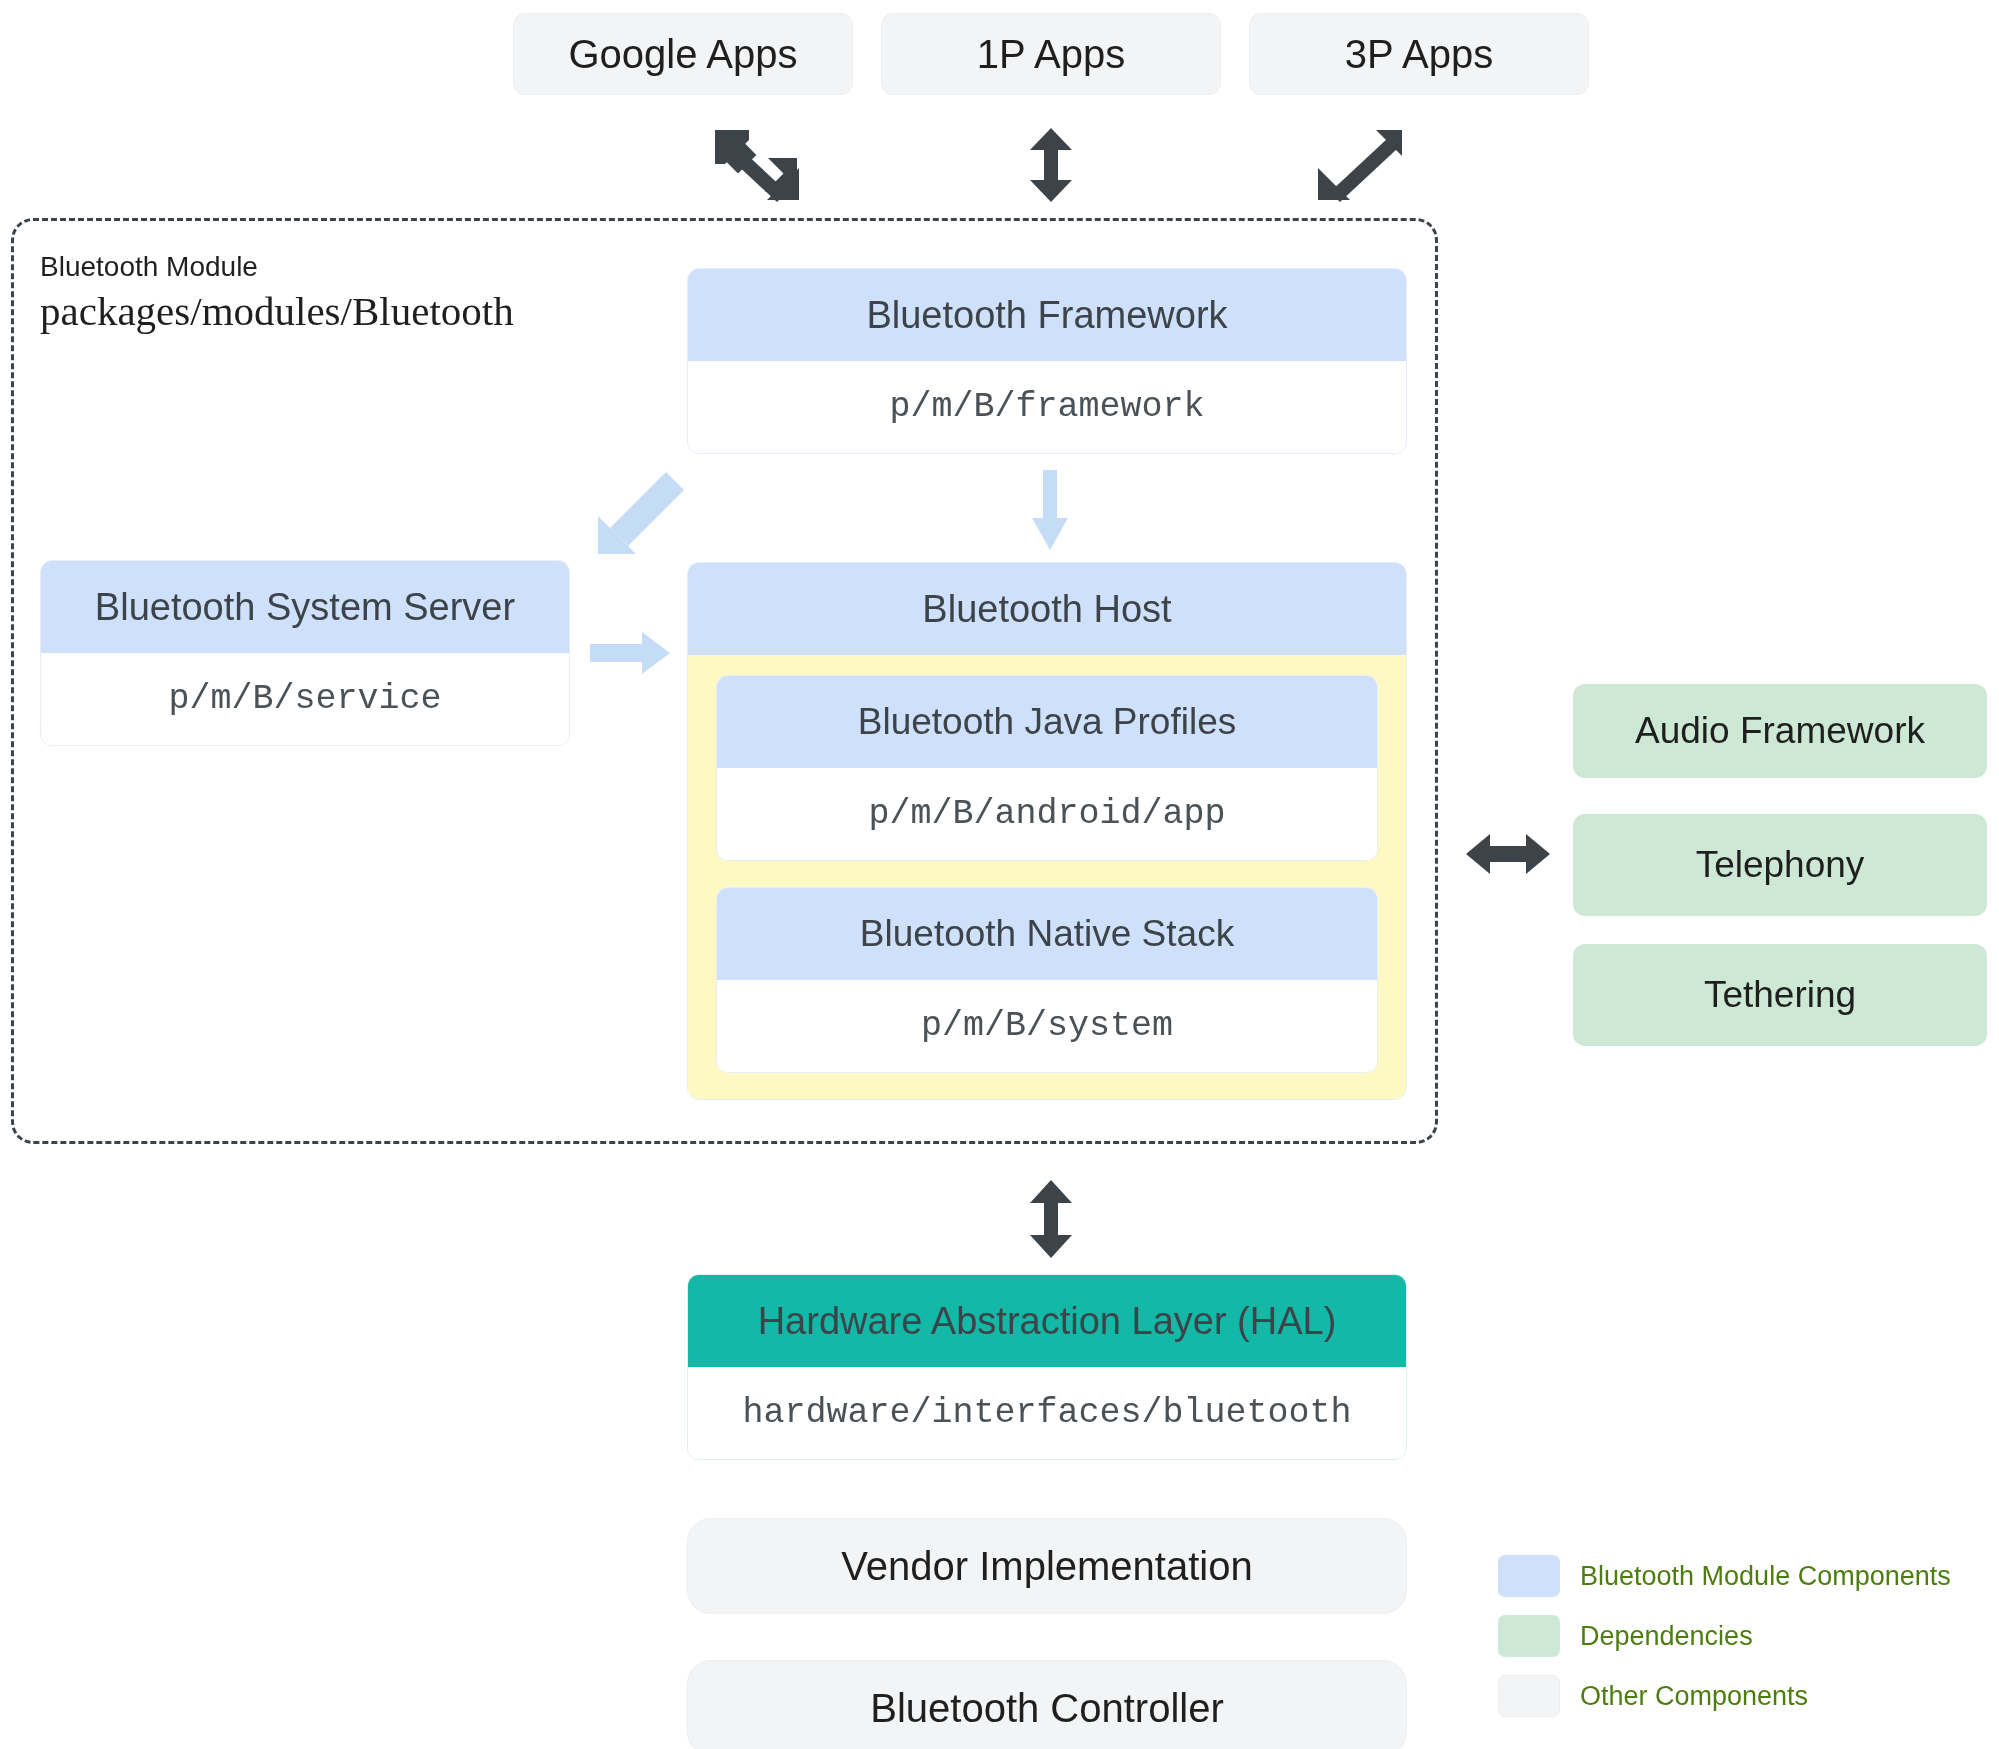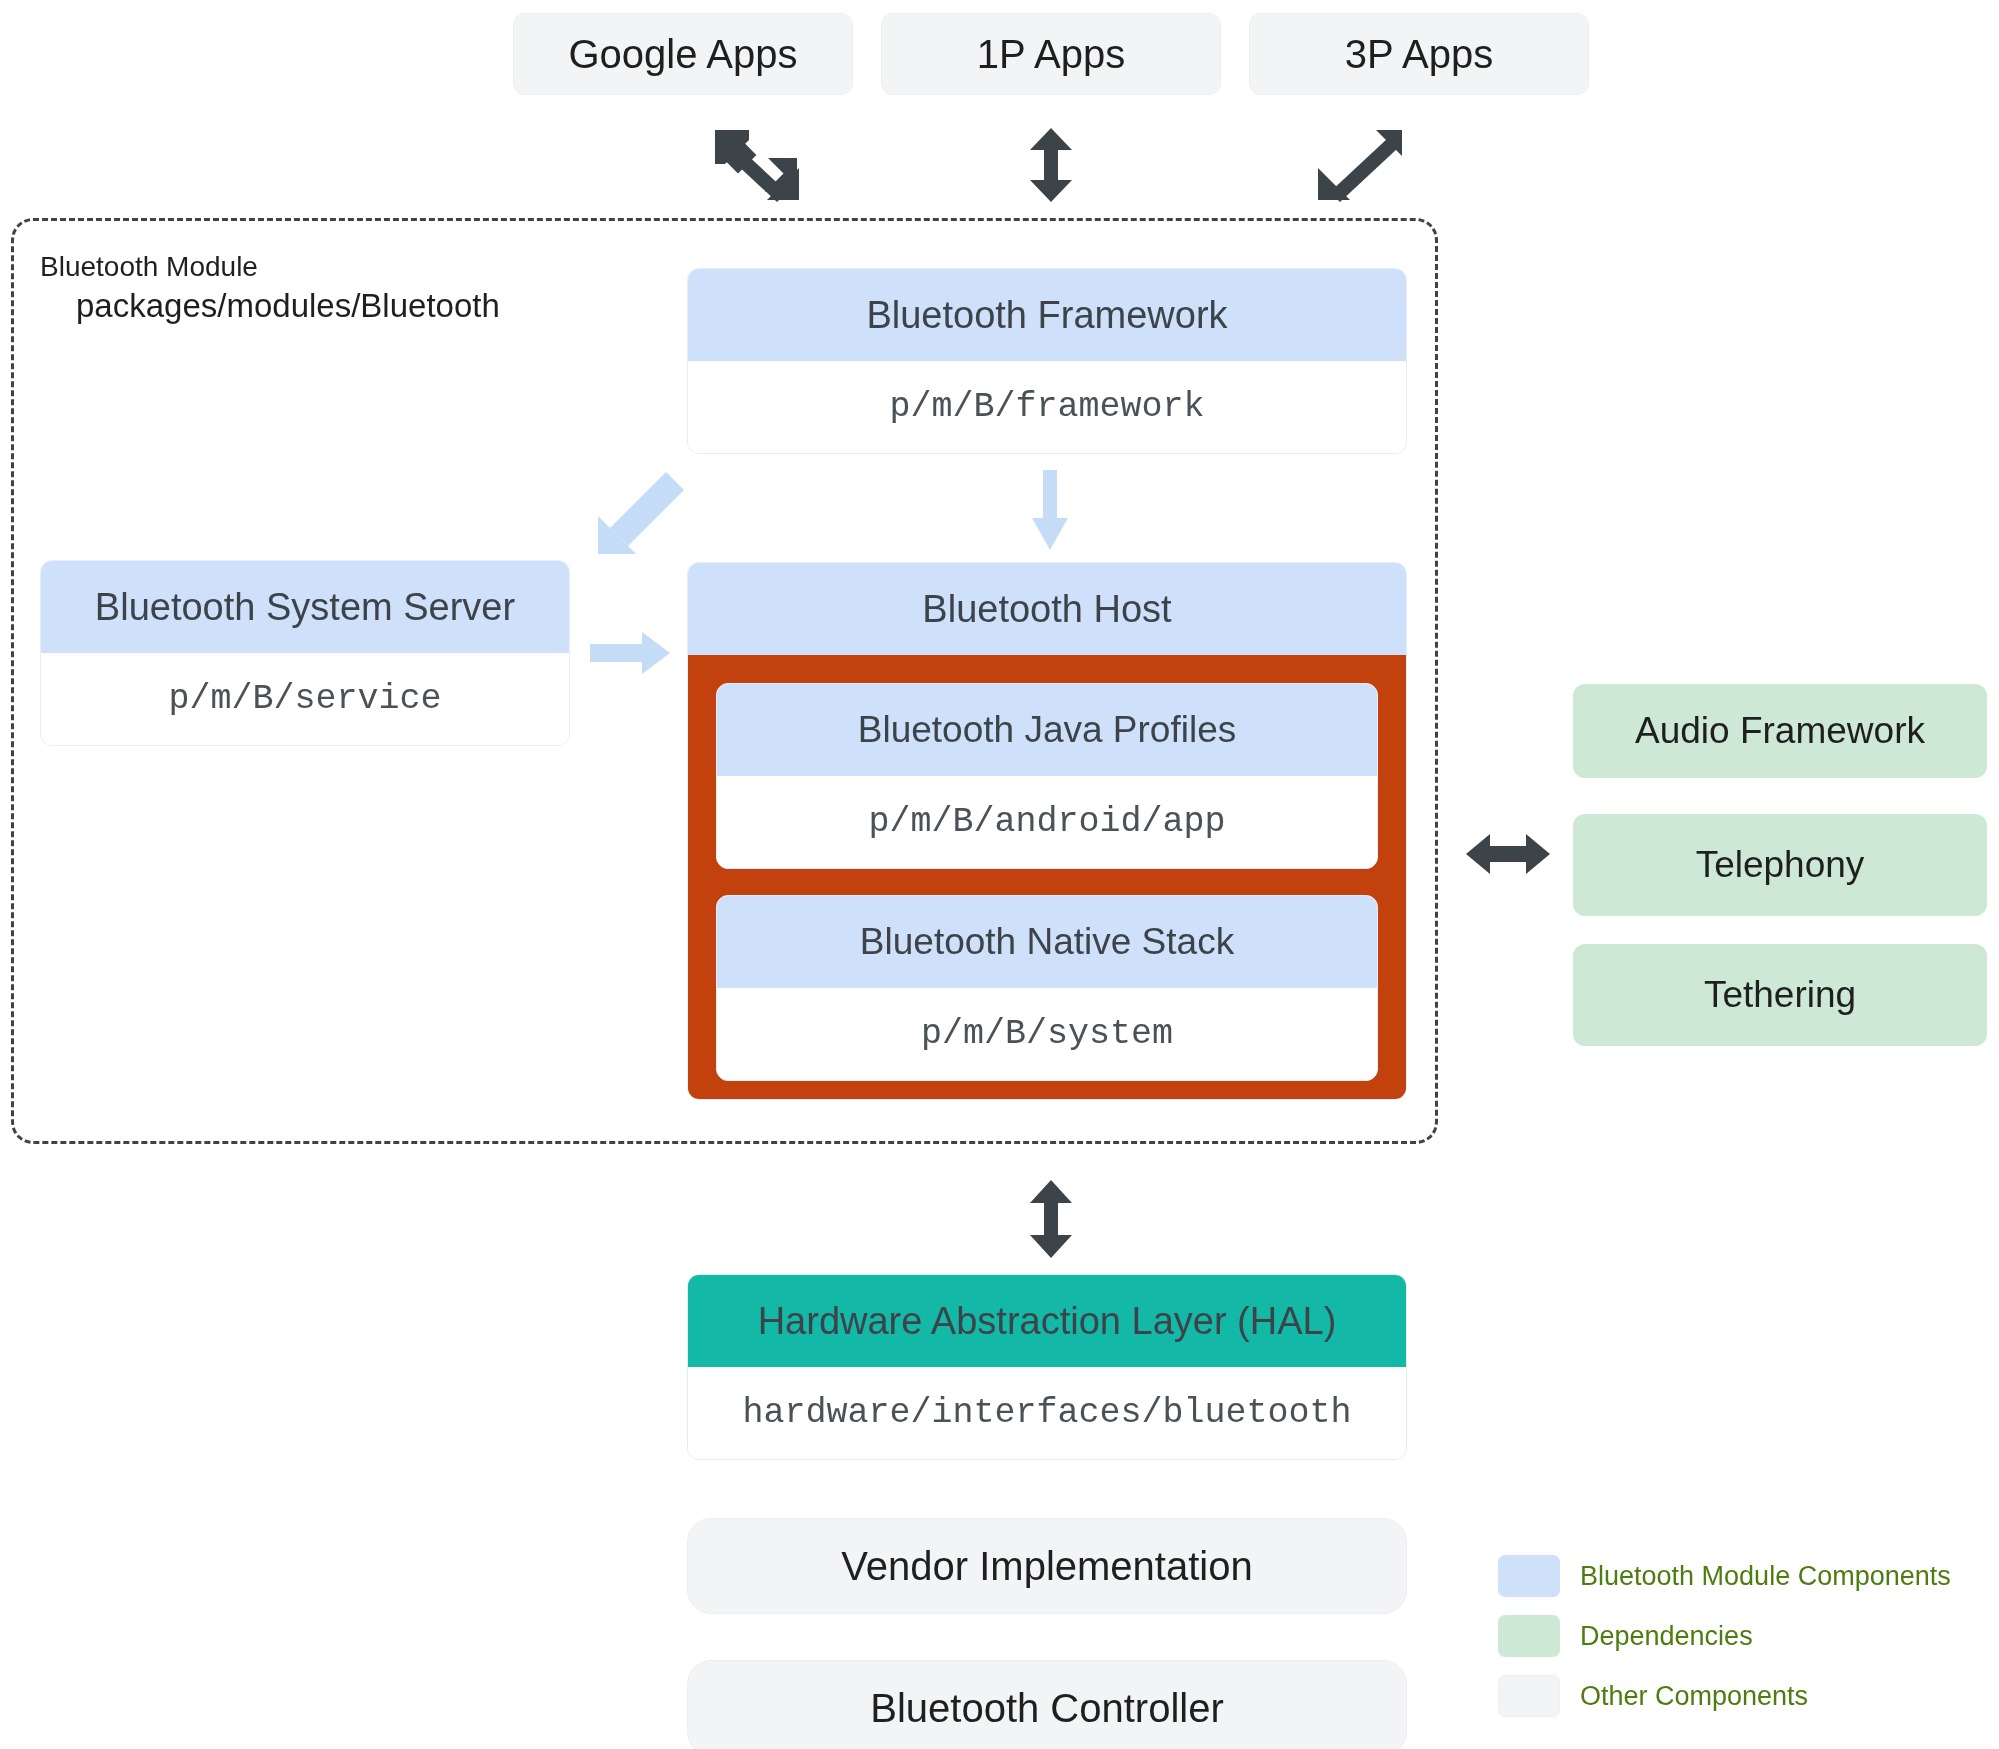--- a/index.html
+++ b/index.html
@@ -107,26 +107,25 @@
     box-sizing: border-box;
     background: transparent;
   }
   #module-title {
     font-size: 28px;
     color: #1f1f1f;
     line-height: 1.05;
     white-space: nowrap;
   }
   #module-path {
-    font-family: Liberation Sans, sans-serif;
-    font-size: 33px;
+    font-family: Liberation Serif, serif;
+    font-size: 41px;
     color: #1f1f1f;
     white-space: nowrap;
     margin-top: 6px;
-    margin-left: 36px;
   }
 
   
   #legend { width: 460px; }
   .legend-row {
     display: flex;
     align-items: center;
     margin-bottom: 18px;
   }
   .legend-swatch {
@@ -213,21 +212,21 @@
     <div class="card-path" style="height:92px; font-size:35px;">p/m/B/service</div>
   </div>
 
   <svg class="abs" style="left:590px; top:632px;" width="80" height="42">
     <polygon fill="#c5dcf7" points="0,12 52,12 52,0 80,21 52,42 52,30 0,30"></polygon>
   </svg>
 
   <div class="abs card blue" style="left:687px; top:562px; width:720px; height:538px;">
     <div class="card-head" style="height:92px; font-size:38px;">Bluetooth Host</div>
 
-    <div style="background:#c2410c; height:459px; padding:28px 28px 0 28px; box-sizing:border-box;">
+    <div style="background:#fef9c3; height:459px; padding:20px 28px 0 28px; box-sizing:border-box;">
 
       <div class="card blue" style="width:100%; height:186px;">
         <div class="card-head" style="height:92px; font-size:37px;">Bluetooth Java Profiles</div>
         <div class="card-path" style="height:92px; font-size:35px;">p/m/B/android/app</div>
       </div>
 
       <div style="height:26px;"></div>
 
       <div class="card blue" style="width:100%; height:186px;">
         <div class="card-head" style="height:92px; font-size:37px;">Bluetooth Native Stack</div>

